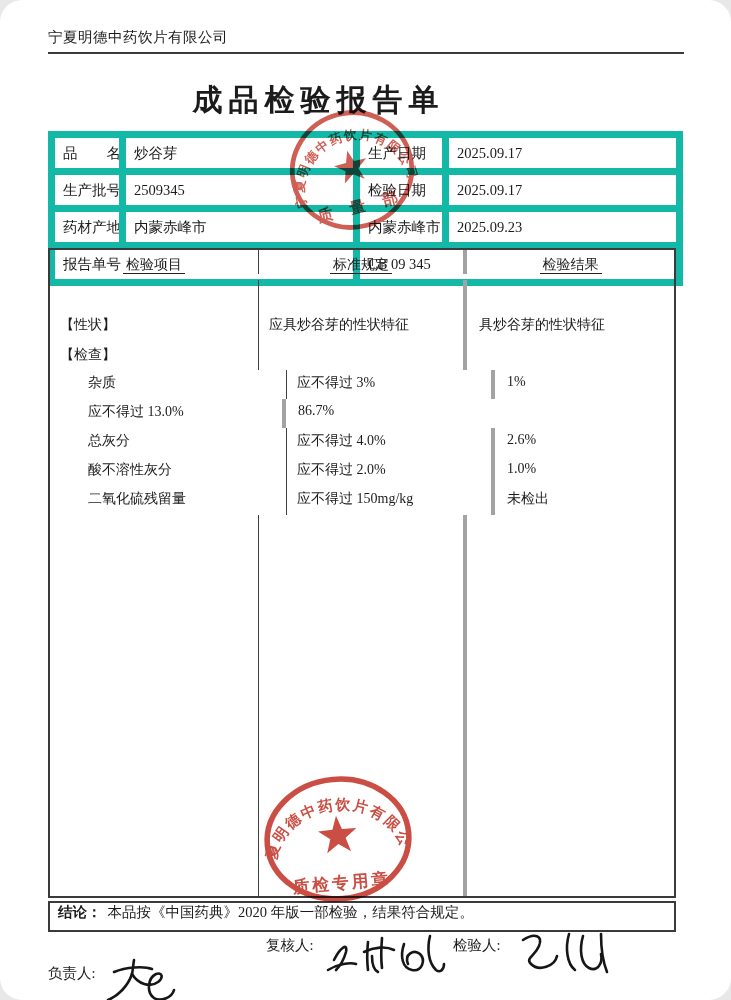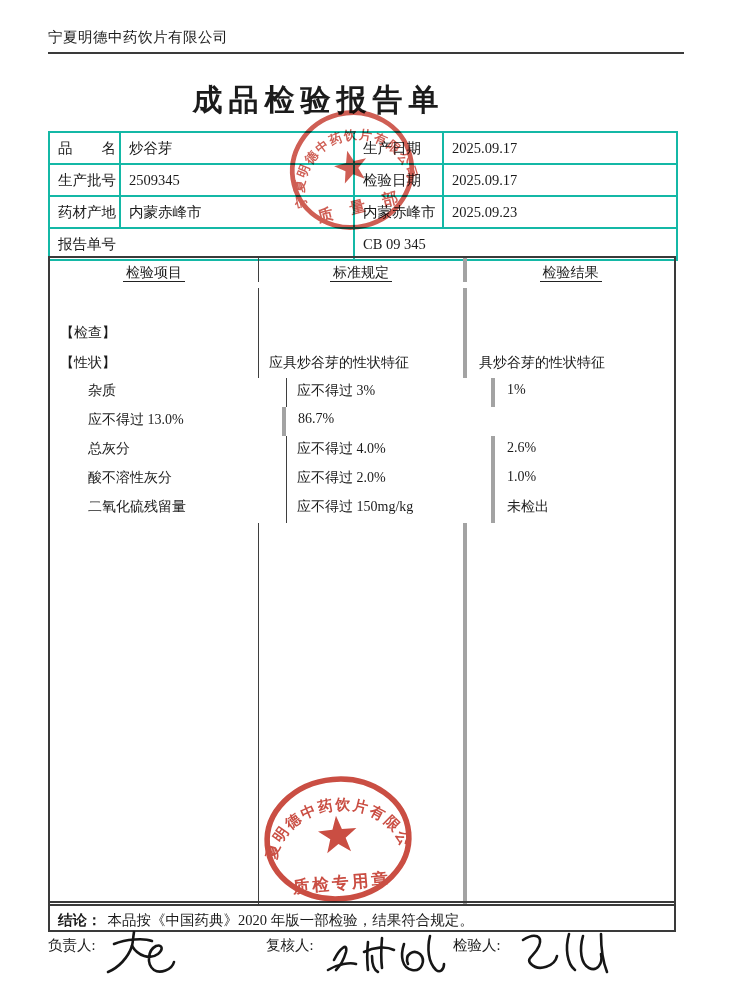--- a/index.html
+++ b/index.html
@@ -1,19 +1,19 @@
 <!DOCTYPE html>
 <html><head>
 <meta charset="utf-8">
 <style>
   html,body{margin:0;padding:0;background:#e8e8e8;}
   .sheet{
     position:relative;width:731px;height:1000px;background:#ffffff;
     font-family:"Liberation Serif","DejaVu Serif",serif;color:#1b1b1b;
-    overflow:hidden;margin:0 auto;
+    overflow:hidden;margin:0 auto;border-radius:22px;
   }
   
   .doc-header{
     position:absolute;left:48px;top:28px;width:636px;
     display:flex;justify-content:space-between;align-items:flex-end;
     border-bottom:2px solid #3a3a3a;padding-bottom:5px;
   }
   .doc-header .company{font-size:14.5px;letter-spacing:.5px;}
   .doc-header .code{font-size:13.5px;}
   
@@ -21,27 +21,27 @@
     position:absolute;left:0;top:80px;width:637px;text-align:center;
     font-size:30px;font-weight:bold;letter-spacing:6px;
   }
   
   table.info{
     position:absolute;left:48px;top:131px;width:628px;
     border-collapse:collapse;table-layout:fixed;
     font-size:14.5px;
   }
   table.info td{
-    border:2px solid #14b8a6;padding:2px 4px 2px 8px;height:26px;
+    border:7px solid #14b8a6;padding:2px 4px 2px 8px;height:26px;
     white-space:nowrap;overflow:hidden;
   }
   table.info{border:2px solid #3a3a3a;}
   
   .insp{
-    position:absolute;left:48px;top:256px;width:628px;height:650px;
+    position:absolute;left:48px;top:248px;width:628px;height:650px;
     border:2px solid #3a3a3a;box-sizing:border-box;
     display:flex;flex-direction:column;font-size:14px;
   }
   .irow{display:flex;flex-shrink:0;}
   .irow .c1,.irow .c2,.irow .c3{box-sizing:border-box;}
   .irow .c1{width:209px;border-right:1px solid #3f3f3f;padding-left:10px;}
   .irow .c2{width:208px;border-right:4px solid #a3a3a3;padding-left:10px;}
   .irow .c3{flex:1;padding-left:12px;}
   .irow-header{height:30px;align-items:flex-start;}
   .irow-header .c1,.irow-header .c2,.irow-header .c3{
@@ -51,27 +51,27 @@
   .irow-spacer{height:30px;}
   .irow-item{height:30px;padding-top:0;}
   .irow-item>div{padding-top:6px;}
   .irow-test{height:29px;padding-left:28px;}
   .irow-test>div{padding-top:4px;}
   .irow-fill{flex:1;}
   
   .conclusion{
     position:absolute;left:48px;top:901px;width:628px;height:31px;
     border:2px solid #3a3a3a;box-sizing:border-box;
-    display:flex;align-items:flex-end;font-size:14.5px;padding-left:8px;
+    display:flex;align-items:flex-start;font-size:14.5px;padding-left:8px;
   }
   .conclusion .lab{font-weight:bold;margin-right:6px;}
   
   .signs{position:absolute;left:48px;top:936px;width:660px;height:60px;font-size:14.5px;}
   .sig-group{position:absolute;top:0;}
-  .sig-g1{left:0;}
+  .sig-g1{left:0;margin-top:28px;}
   .sig-g2{left:218px;}
   .sig-g3{left:405px;}
   .sig-group svg{position:absolute;top:-12px;}
   .sig-g1 svg{left:52px;}
   .sig-g2 svg{left:56px;}
   .sig-g3 svg{left:58px;}
   .sig-ink{stroke:#161616;stroke-width:2.6;fill:none;stroke-linecap:round;stroke-linejoin:round;}
   
   .stamp{position:absolute;mix-blend-mode:multiply;}
   .stamp-top{left:287px;top:108px;opacity:.82;transform:rotate(-14deg);}
@@ -128,38 +128,38 @@
       <div class="c2"><span>标准规定</span></div>
       <div class="c3"><span>检验结果</span></div>
     </div>
     <div class="irow irow-spacer">
       <div class="c1"></div>
         <div class="c2"></div>
         <div class="c3"></div>
     </div>
     <div class="irow irow-item">
       <div class="c1">
+          <div>【性状】</div>
+        </div>
+      <div class="c2">
+          <div>应具炒谷芽的性状特征</div>
+        </div>
+      <div class="c3">
+          <div>具炒谷芽的性状特征</div>
+        </div>
+    </div>
+    <div class="irow irow-item">
+      <div class="c1">
           <div>【检查】</div>
         </div>
       <div class="c2">
           <div></div>
         </div>
       <div class="c3">
           <div></div>
-        </div>
-    </div>
-    <div class="irow irow-item">
-      <div class="c1">
-          <div>【性状】</div>
-        </div>
-      <div class="c2">
-          <div>应具炒谷芽的性状特征</div>
-        </div>
-      <div class="c3">
-          <div>具炒谷芽的性状特征</div>
         </div>
     </div>
     <div class="irow irow-test">
       <div class="c1">
           <div>杂质</div>
         </div>
       <div class="c2">
           <div>应不得过 3%</div>
         </div>
       <div class="c3">

